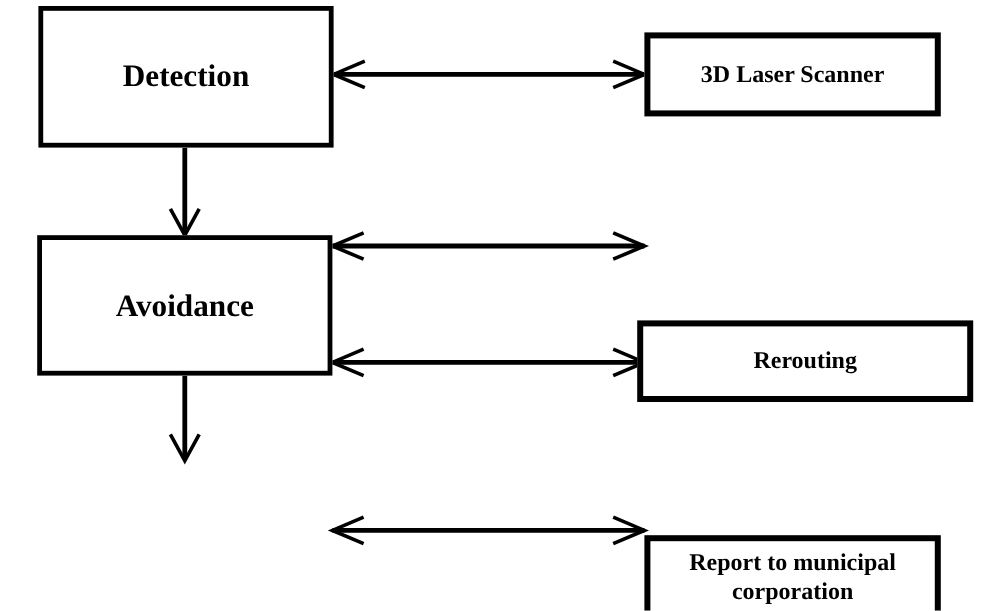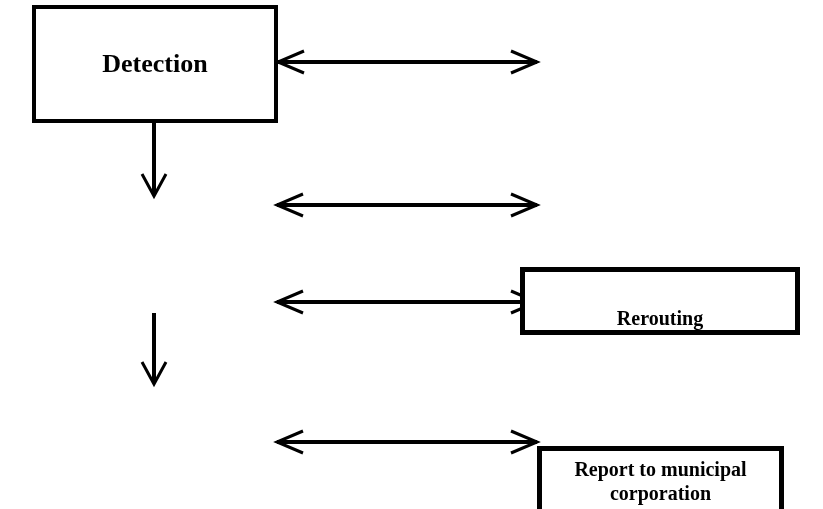--- a/index.html
+++ b/index.html
@@ -53,21 +53,21 @@
     line-height: 1.2;
     padding: 0 12px;
   }
   
   .node-detection     { left: 32px;  top: 5px;   width: 246px; height: 118px; }
   .node-avoidance     { left: 31px;  top: 196px; width: 246px; height: 117px; }
   .node-maintenance   { left: 32px;  top: 384px; width: 245px; height: 117px; }
   
   .node-scanner       { left: 537px; top: 27px;  width: 247px; height: 70px; }
   .node-alert         { left: 537px; top: 171px; width: 247px; height: 68px; }
-  .node-rerouting     { left: 520px; top: 267px; width: 280px; height: 68px; align-items: flex-end; }
+  .node-rerouting     { left: 531px; top: 267px; width: 280px; height: 68px; }
   .node-report        { left: 537px; top: 408px; width: 247px; height: 70px; margin-top: 38px; }
 </style>
 </head>
 <body>
 
 <div class="canvas">
 
   <svg class="arrows-layer" viewBox="0 0 823 509" aria-hidden="true">
 
     <g>
@@ -101,21 +101,27 @@
 
     <g>
       <line class="shaft" x1="154" y1="313" x2="154" y2="382"></line>
       <polyline class="head" points="142,362 154,384 166,362"></polyline>
     </g>
   </svg>
 
   <div class="node stage node-detection">
     <span>Detection</span>
   </div>
+  <div class="node stage node-avoidance">
+    <span>Avoidance</span>
+  </div>
 
+  <div class="node component node-scanner">
+    <span>3D Laser Scanner</span>
+  </div>
   <div class="node component node-rerouting">
     <span>Rerouting</span>
   </div>
   <div class="node component node-report">
     <span>Report to municipal corporation</span>
   </div>
 
 </div>
 
 </body></html>

